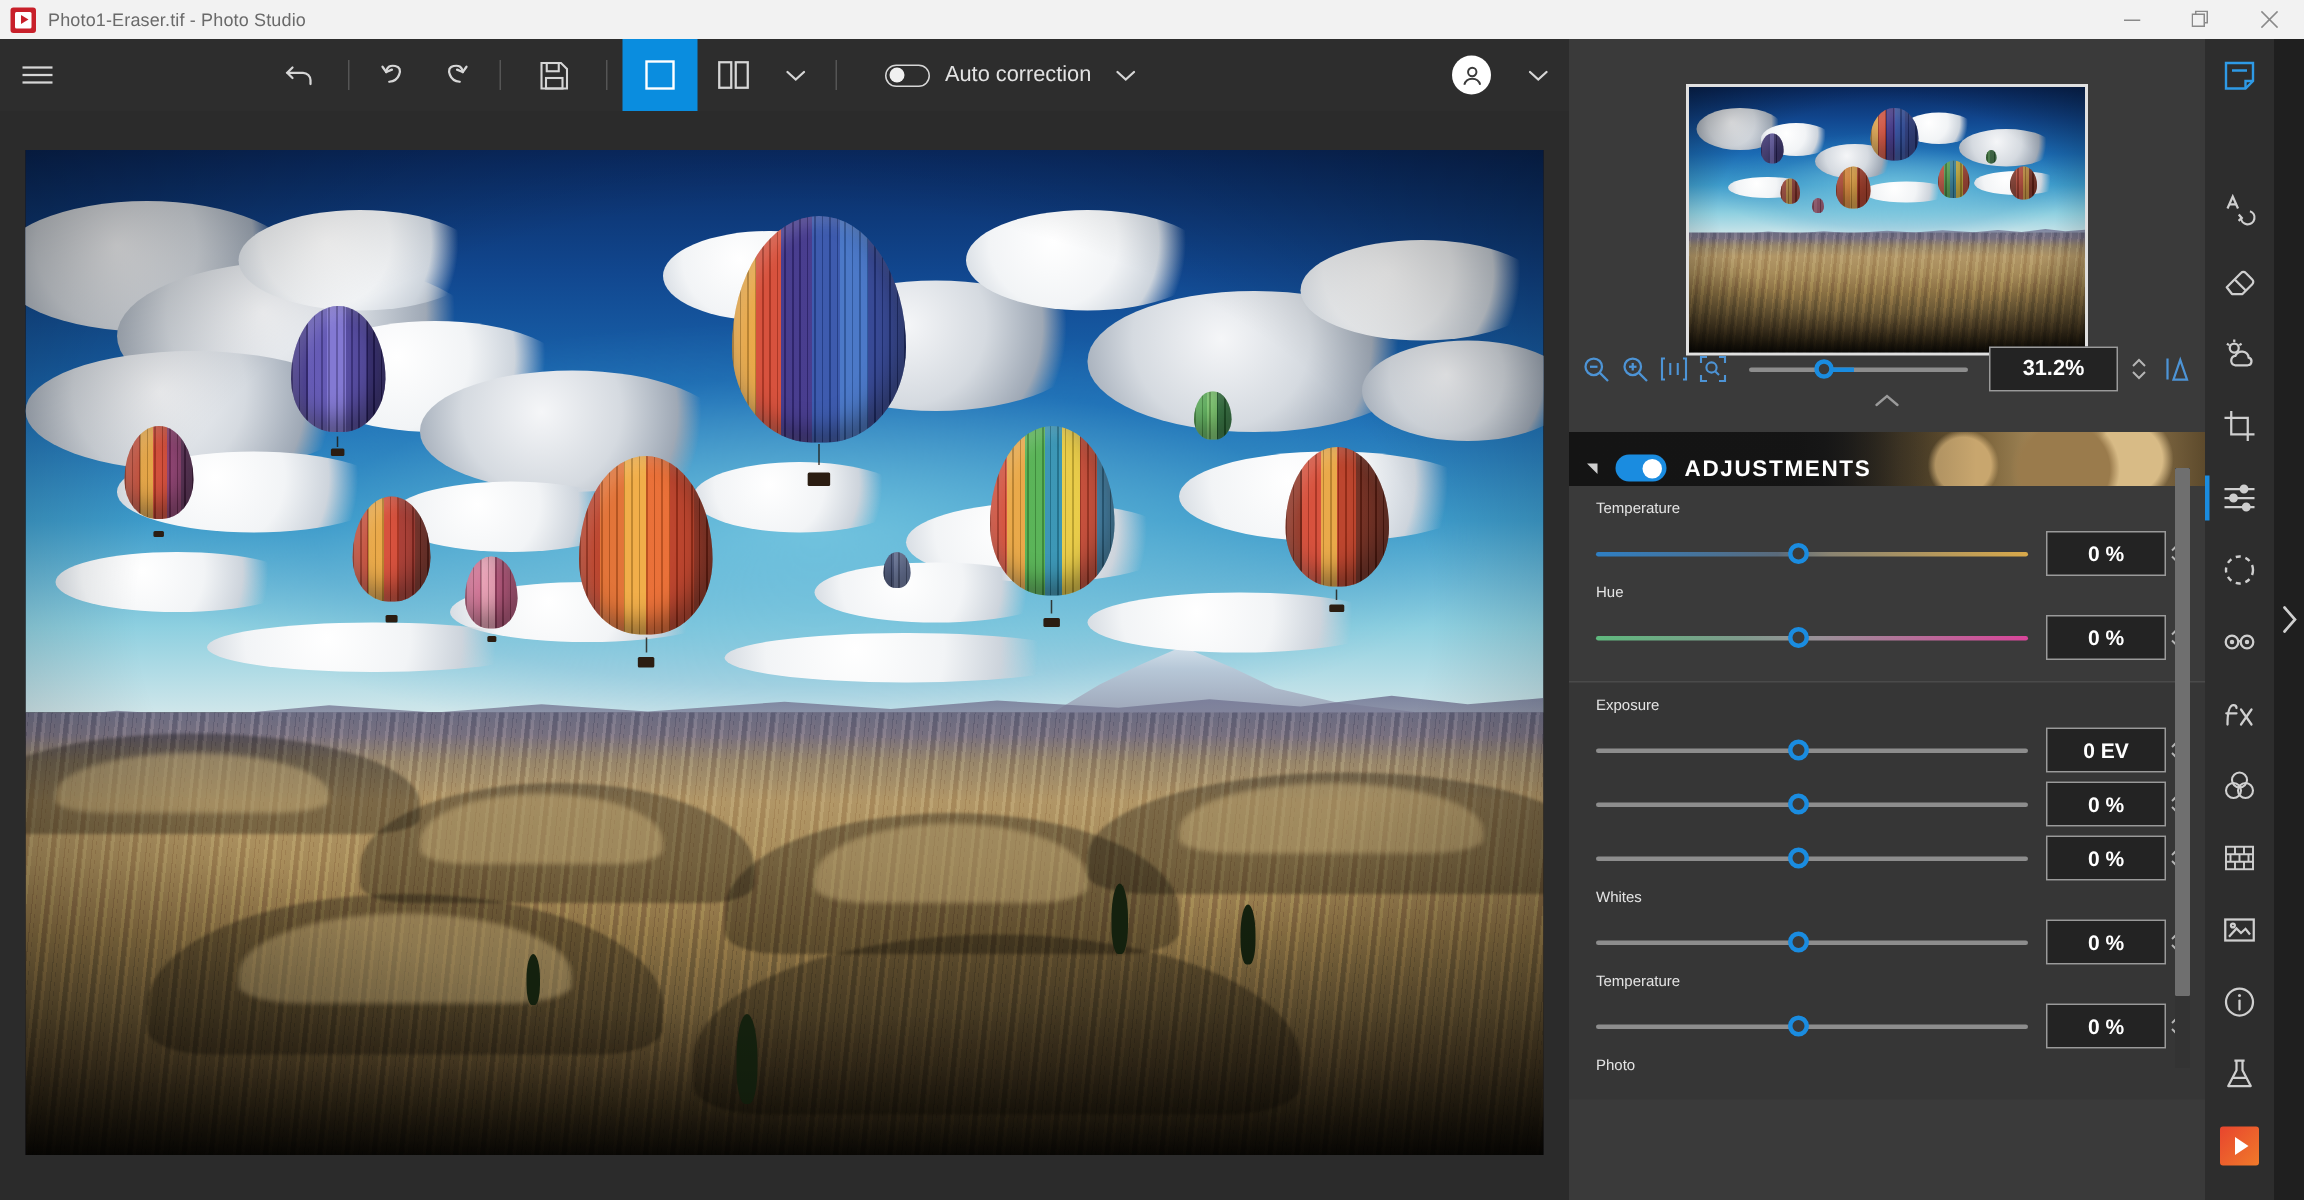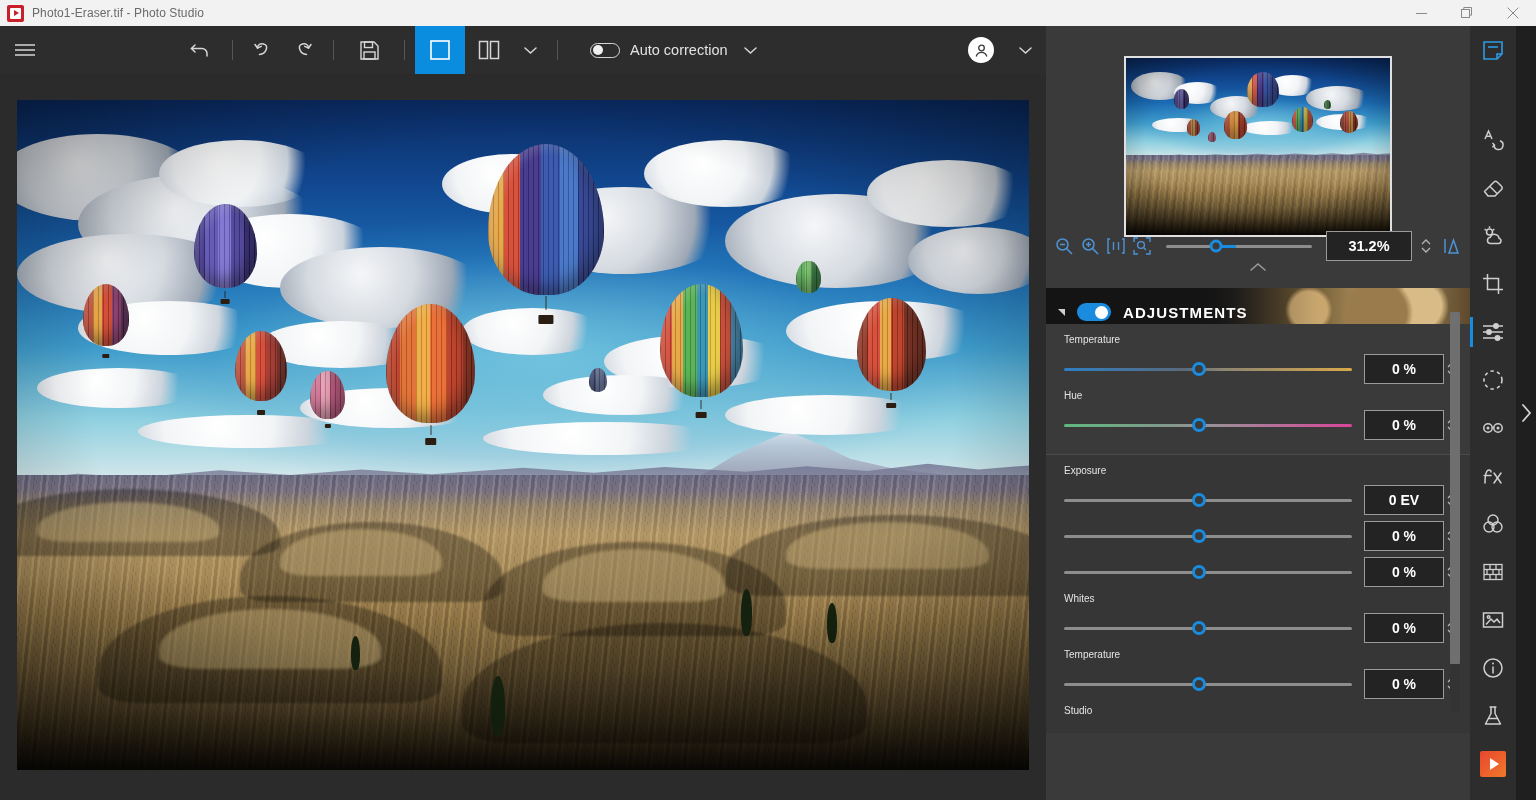--- a/index.html
+++ b/index.html
@@ -738,21 +738,21 @@
               <svg width="12" height="8" viewBox="0 0 12 8" fill="none" stroke="currentColor" stroke-width="1.3">
                   <polyline points="2,6 6,2 10,6"></polyline>
                 </svg>
               <svg width="12" height="8" viewBox="0 0 12 8" fill="none" stroke="currentColor" stroke-width="1.3">
                   <polyline points="2,2 6,6 10,2"></polyline>
                 </svg>
             </div>
           </div>
         </div>
         <div class="row">
-          <div class="row-label">Studio</div>
+          <div class="row-label">Photo</div>
 
         </div>
       </div>
     </div>
 
     <div class="scrollbar">
       <div class="scrollthumb"></div>
     </div>
   </div>
 

